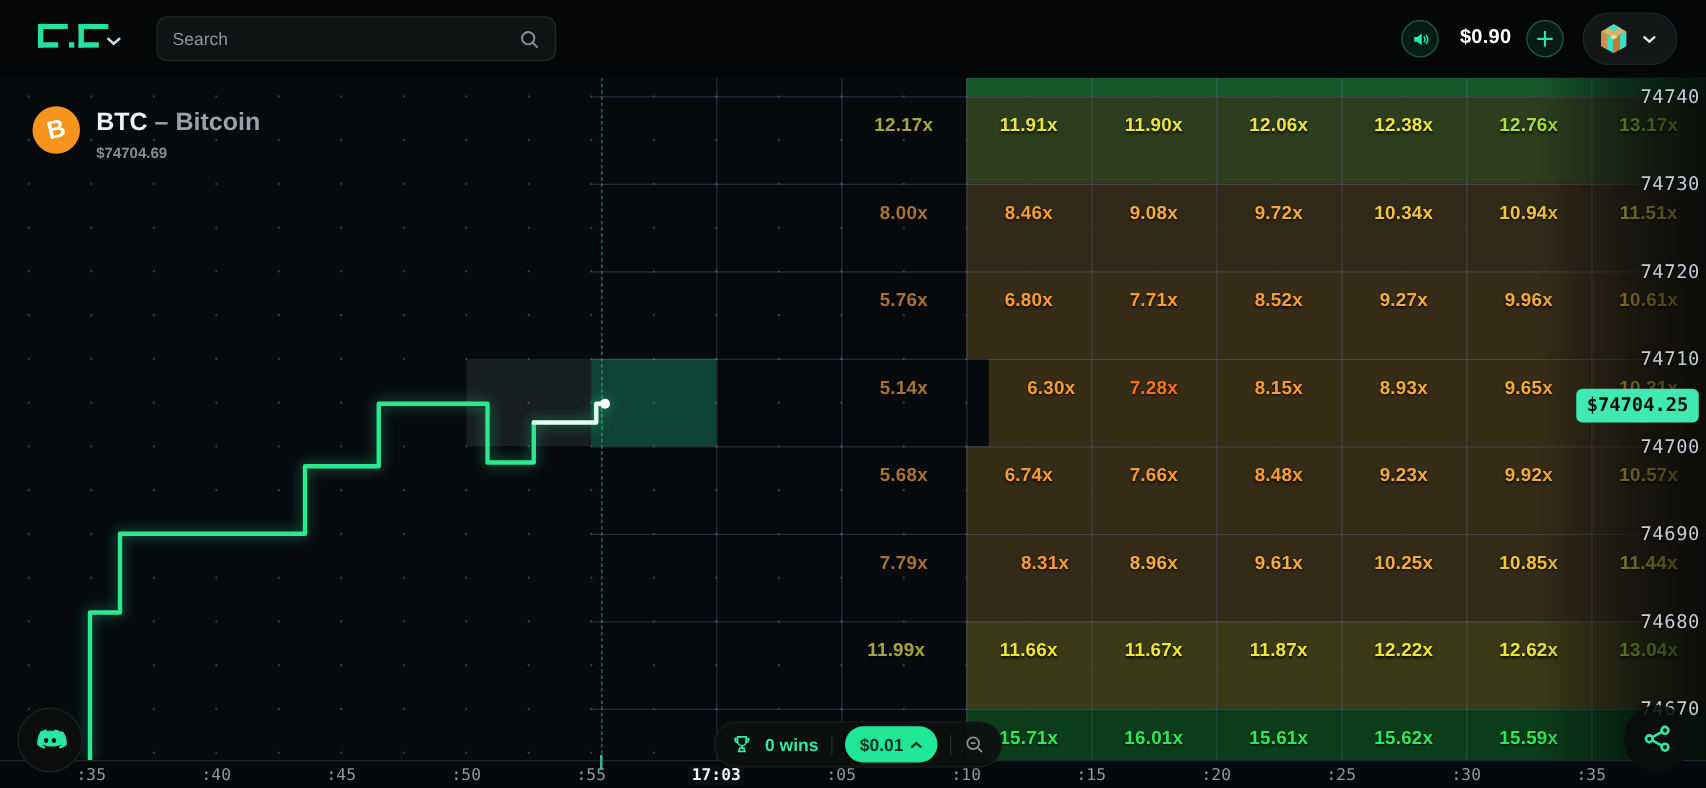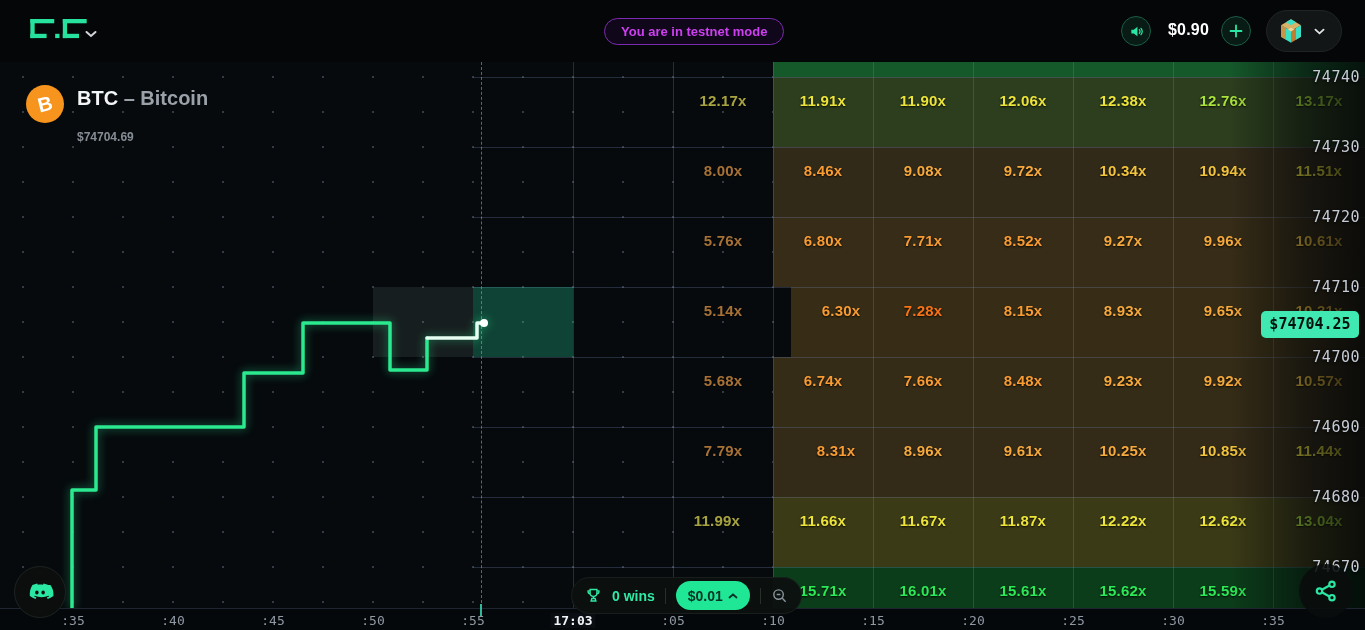--- a/index.html
+++ b/index.html
@@ -56,21 +56,21 @@
     font-weight:700; font-size:15px; text-align:center; line-height:27px; }
 
   
   #asset { position:absolute; left:26px; top:85px; display:flex; gap:13px; z-index:12; }
   #btc-circle { width:38px; height:38px; border-radius:50%; background:#f7941d;
     display:flex; align-items:center; justify-content:center; }
   #btc-circle span { color:#fff; font-weight:700; font-size:20px; transform:rotate(-14deg); }
   #asset-text .l1 { font-size:20px; margin-top:2px; }
   #asset-text .sym { color:#f2f4f6; font-weight:700; }
   #asset-text .nm { color:#9aa1a9; font-weight:700; }
-  #asset-text .l2 { font-size:12px; color:#868d95; font-weight:700; margin-top:20px; }
+  #asset-text .l2 { font-size:12px; color:#868d95; font-weight:700; margin-top:5px; }
 
   
   #time-axis { position:absolute; left:0; top:608px; width:1365px; height:22px;
     background:#05080b; border-top:1px solid #1d2530; z-index:8; }
   .time-label { position:absolute; top:4px; transform:translateX(-50%);
     font-family:"DejaVu Sans Mono", monospace; font-size:13px; color:#8f98a3; }
   .time-label.hl { color:#f0f4f7; font-weight:700; background:#0a0d12; padding:0 3px; }
   #axis-tick { position:absolute; left:480px; top:604px; width:2px; height:12px; background:#2fb99a; z-index:9; }
 
   
@@ -277,22 +277,30 @@
         <rect x="26" y="15.5" width="4.5" height="4.5"></rect>
         <rect x="34" y="0" width="25" height="4.5"></rect>
           <rect x="34" y="0" width="4.5" height="20"></rect>
           <rect x="34" y="15.5" width="17" height="4.5"></rect>
       </svg></span>
     <span id="logo-chevron">
       <svg width="14" height="10" viewBox="0 0 14 10">
           <path d="M2.5 3l4.5 4 4.5-4" stroke="#d2d6da" stroke-width="2" fill="none" stroke-linecap="round"></path>
         </svg></span>
 
-
-    <div id="testnet-badge">You are in testnet mode</div>
+    <div id="searchbox">
+      <input placeholder="Search" style="">
+      <span id="search-icon">
+        <svg width="17" height="17" viewBox="0 0 18 18" fill="none" stroke="#8b939b" stroke-width="1.6">
+          <circle cx="8" cy="8" r="5.2"></circle>
+            <path d="M12 12l4 4"></path>
+        </svg>
+        </span>
+    </div>
+
 
     <div class="round-btn" style="left:1121px;top:16px">
       <span style="display:flex">
         <svg width="15" height="15" viewBox="0 0 16 16">
             <path d="M2.5 6v4h2.6L9 13V3L5.1 6z" fill="#2ae8a4"></path>
             <path d="M11 6a3.2 3.2 0 0 1 0 4M12.8 4.6a5.6 5.6 0 0 1 0 6.8" stroke="#2ae8a4" stroke-width="1.3" fill="none" stroke-linecap="round"></path>
           </svg>
         </span>
     </div>
     <div id="balance">$0.90</div>

